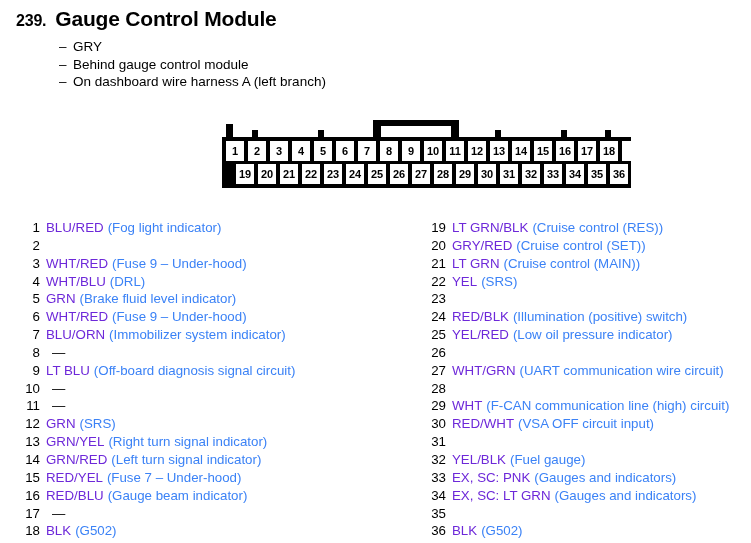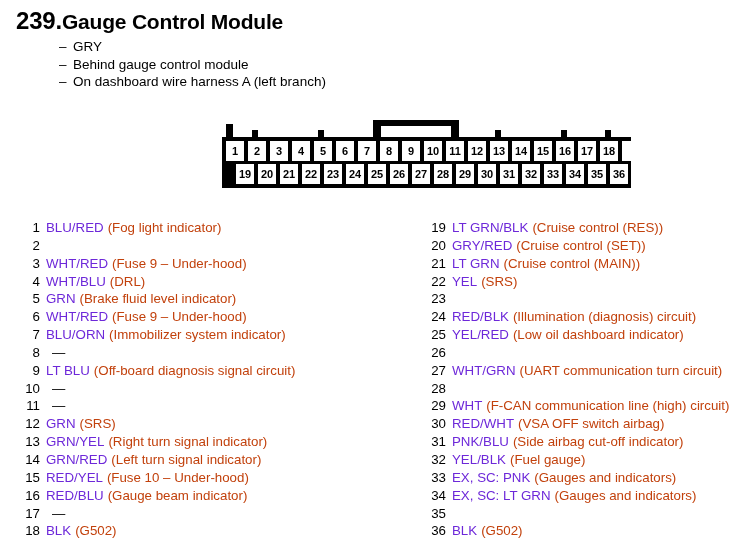--- a/index.html
+++ b/index.html
@@ -25,27 +25,28 @@
   }
   .title-row {
     position: absolute;
     left: 16px;
     top: 7px;
     display: flex;
     align-items: baseline;
     white-space: nowrap;
   }
   .title-num {
-    font-size: 24px;
+    font-size: 16px;
     font-weight: bold;
     letter-spacing: -0.2px;
   }
   .title-text {
     font-size: 21px;
     font-weight: bold;
+    margin-left: 9px;
     letter-spacing: -0.2px;
   }
   .subtitle-list {
     position: absolute;
     left: 59px;
     top: 38px;
   }
   .subtitle-item {
     font-size: 13.5px;
     line-height: 17.5px;
@@ -167,21 +168,21 @@
     text-align: right;
     color: #000;
   }
   .pin-body {
     margin-left: 6px;
   }
   .wire {
     color: #6d28d9;
   }
   .desc {
-    color: #c2410c;
+    color: #3b82f6;
     margin-left: 4px;
   }
   .empty-dash {
     color: #000000;
     margin-left: 6px;
   }
 </style>
 </head>
 <body>
 
@@ -317,21 +318,21 @@
       <div class="pin-line">
         <span class="pin-no">13</span>
         <span class="pin-body"><span class="wire">GRN/YEL</span><span class="desc">(Right turn signal indicator)</span></span>
       </div>
       <div class="pin-line">
         <span class="pin-no">14</span>
         <span class="pin-body"><span class="wire">GRN/RED</span><span class="desc">(Left turn signal indicator)</span></span>
       </div>
       <div class="pin-line">
         <span class="pin-no">15</span>
-        <span class="pin-body"><span class="wire">RED/YEL</span><span class="desc">(Fuse 10 – Under-hood)</span></span>
+        <span class="pin-body"><span class="wire">RED/YEL</span><span class="desc">(Fuse 7 – Under-hood)</span></span>
       </div>
       <div class="pin-line">
         <span class="pin-no">16</span>
         <span class="pin-body"><span class="wire">RED/BLU</span><span class="desc">(Gauge beam indicator)</span></span>
       </div>
       <div class="pin-line">
         <span class="pin-no">17</span>
         <span class="pin-body"><span class="empty-dash">—</span></span>
       </div>
       <div class="pin-line">
@@ -354,47 +355,46 @@
       </div>
       <div class="pin-line">
         <span class="pin-no">22</span>
         <span class="pin-body"><span class="wire">YEL</span><span class="desc">(SRS)</span></span>
       </div>
       <div class="pin-line">
         <span class="pin-no">23</span>
       </div>
       <div class="pin-line">
         <span class="pin-no">24</span>
-        <span class="pin-body"><span class="wire">RED/BLK</span><span class="desc">(Illumination (diagnosis) circuit)</span></span>
+        <span class="pin-body"><span class="wire">RED/BLK</span><span class="desc">(Illumination (positive) switch)</span></span>
       </div>
       <div class="pin-line">
         <span class="pin-no">25</span>
-        <span class="pin-body"><span class="wire">YEL/RED</span><span class="desc">(Low oil dashboard indicator)</span></span>
+        <span class="pin-body"><span class="wire">YEL/RED</span><span class="desc">(Low oil pressure indicator)</span></span>
       </div>
       <div class="pin-line">
         <span class="pin-no">26</span>
       </div>
       <div class="pin-line">
         <span class="pin-no">27</span>
-        <span class="pin-body"><span class="wire">WHT/GRN</span><span class="desc">(UART communication turn circuit)</span></span>
+        <span class="pin-body"><span class="wire">WHT/GRN</span><span class="desc">(UART communication wire circuit)</span></span>
       </div>
       <div class="pin-line">
         <span class="pin-no">28</span>
       </div>
       <div class="pin-line">
         <span class="pin-no">29</span>
         <span class="pin-body"><span class="wire">WHT</span><span class="desc">(F-CAN communication line (high) circuit)</span></span>
       </div>
       <div class="pin-line">
         <span class="pin-no">30</span>
-        <span class="pin-body"><span class="wire">RED/WHT</span><span class="desc">(VSA OFF switch airbag)</span></span>
+        <span class="pin-body"><span class="wire">RED/WHT</span><span class="desc">(VSA OFF circuit input)</span></span>
       </div>
       <div class="pin-line">
         <span class="pin-no">31</span>
-        <span class="pin-body"><span class="wire">PNK/BLU</span><span class="desc">(Side airbag cut-off indicator)</span></span>
       </div>
       <div class="pin-line">
         <span class="pin-no">32</span>
         <span class="pin-body"><span class="wire">YEL/BLK</span><span class="desc">(Fuel gauge)</span></span>
       </div>
       <div class="pin-line">
         <span class="pin-no">33</span>
         <span class="pin-body"><span class="wire">EX, SC: PNK</span><span class="desc">(Gauges and indicators)</span></span>
       </div>
       <div class="pin-line">

